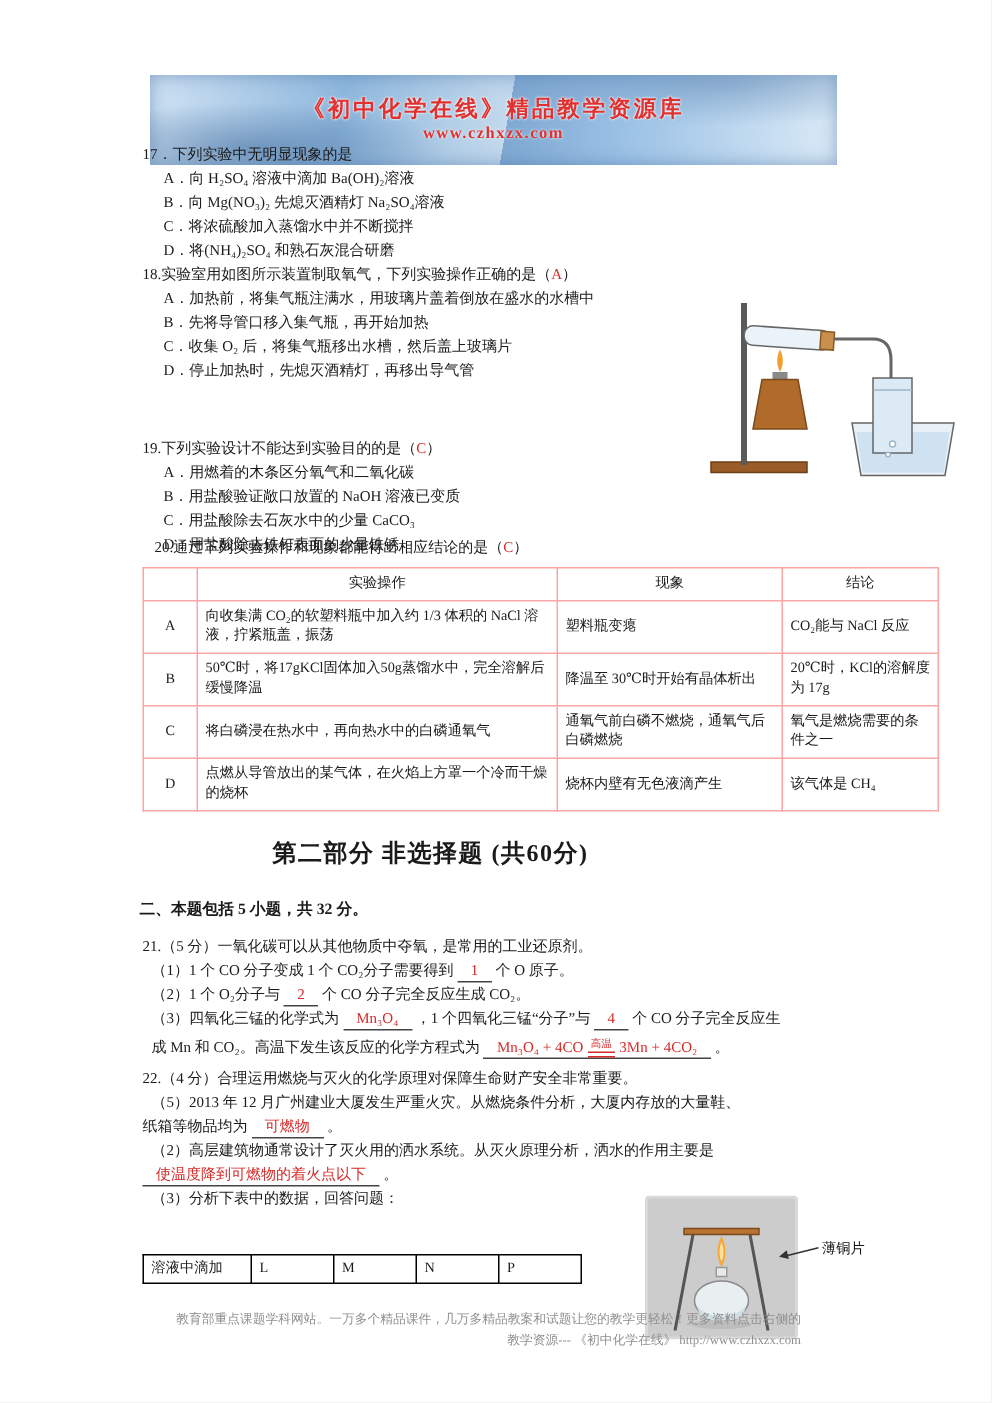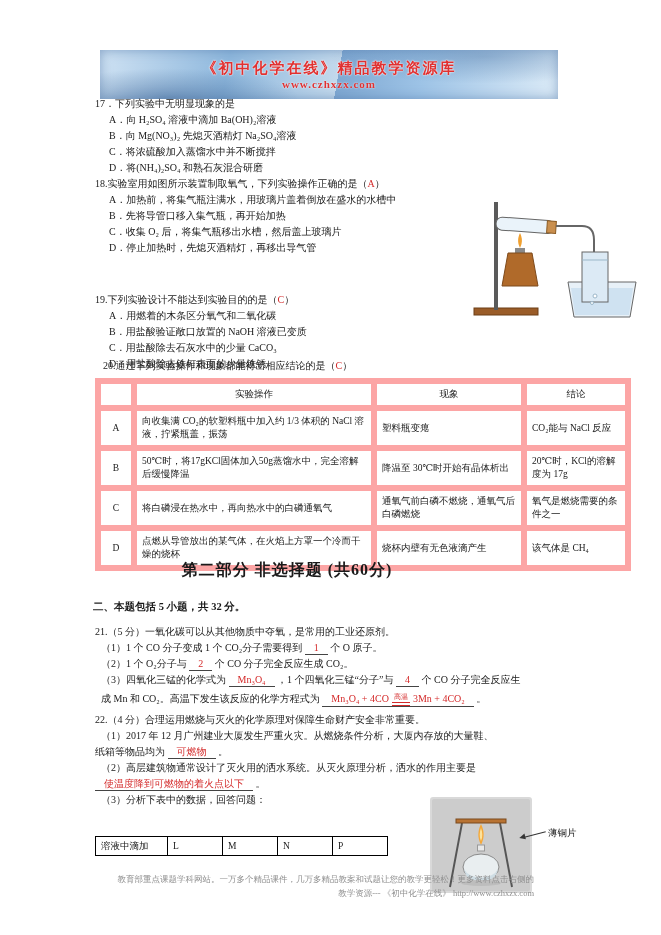--- a/index.html
+++ b/index.html
@@ -14,21 +14,21 @@
     margin:0 auto;
     background:#ffffff;
     overflow:hidden;
     font-family:"Liberation Serif","DejaVu Serif",serif;
     color:var(--ink);
     font-size:10px;
     line-height:16px;
   }
   
   .banner{
-    position:absolute;left:100px;top:50px;width:458px;height:49px;
+    position:absolute;left:100px;top:50px;width:458px;height:60px;
     background:linear-gradient(100deg,#cfe2f3 0%,#8fb8dd 28%,#c3d9ec 52%,#7fa8d2 0,#9dc3e6 70%,#dcebf7 100%);
     box-shadow:inset 0 0 12px rgba(70,110,160,.55);
     display:flex;flex-direction:column;align-items:center;justify-content:center;
     overflow:hidden;
   }
   .banner::before{
     content:"";position:absolute;left:-20px;top:18px;width:220px;height:50px;
     background:radial-gradient(ellipse at 40% 60%,rgba(60,100,150,.5),rgba(60,100,150,0) 70%);
   }
   .banner::after{
@@ -52,21 +52,21 @@
   .red{color:var(--red);}
   .u-ans{
     color:var(--red);
     border-bottom:1px solid #444;
     padding:0 9px;
     display:inline-block;line-height:12px;
   }
   
   .t20{border-collapse:collapse;margin-top:4px;width:530px;table-layout:fixed;}
   .t20 th,.t20 td{
-    border:6px solid #fca5a5;
+    border:1px solid #fca5a5;
     font-size:9.5px;line-height:13px;
     padding:4px 5px;vertical-align:middle;
     font-weight:normal;
     margin-top:16px;
   }
   .t20 th{text-align:center;}
   .t20 .c-label{width:36px;text-align:center;}
   .t20 .c-op{width:240px;}
   .t20 .c-phen{width:150px;}
   .t20 .c-concl{width:104px;}
@@ -243,21 +243,21 @@
             <span class="t">高温</span>
             <span class="l"></span>
           </span><span>3Mn + 4CO₂</span>
       </span>
       <span>。</span>
     </div>
   </div>
 
   <div class="qblock" style="top:712px;width:545px">
     <div class="stem">22.（4 分）合理运用燃烧与灭火的化学原理对保障生命财产安全非常重要。</div>
-    <div class="stem" style="padding-left:6px">（1）2017 年 12 月广州建业大厦发生严重火灾。从燃烧条件分析，大厦内存放的大量鞋、</div>
+    <div class="stem" style="padding-left:6px">（5）2013 年 12 月广州建业大厦发生严重火灾。从燃烧条件分析，大厦内存放的大量鞋、</div>
     <div class="stem">
       <span>纸箱等物品均为</span>
       <span class="u-ans">可燃物</span>
       <span>。</span>
     </div>
     <div class="stem" style="padding-left:6px">（2）高层建筑物通常设计了灭火用的洒水系统。从灭火原理分析，洒水的作用主要是</div>
     <div class="stem">
       <span class="u-ans">使温度降到可燃物的着火点以下</span>
       <span>。</span>
     </div>

